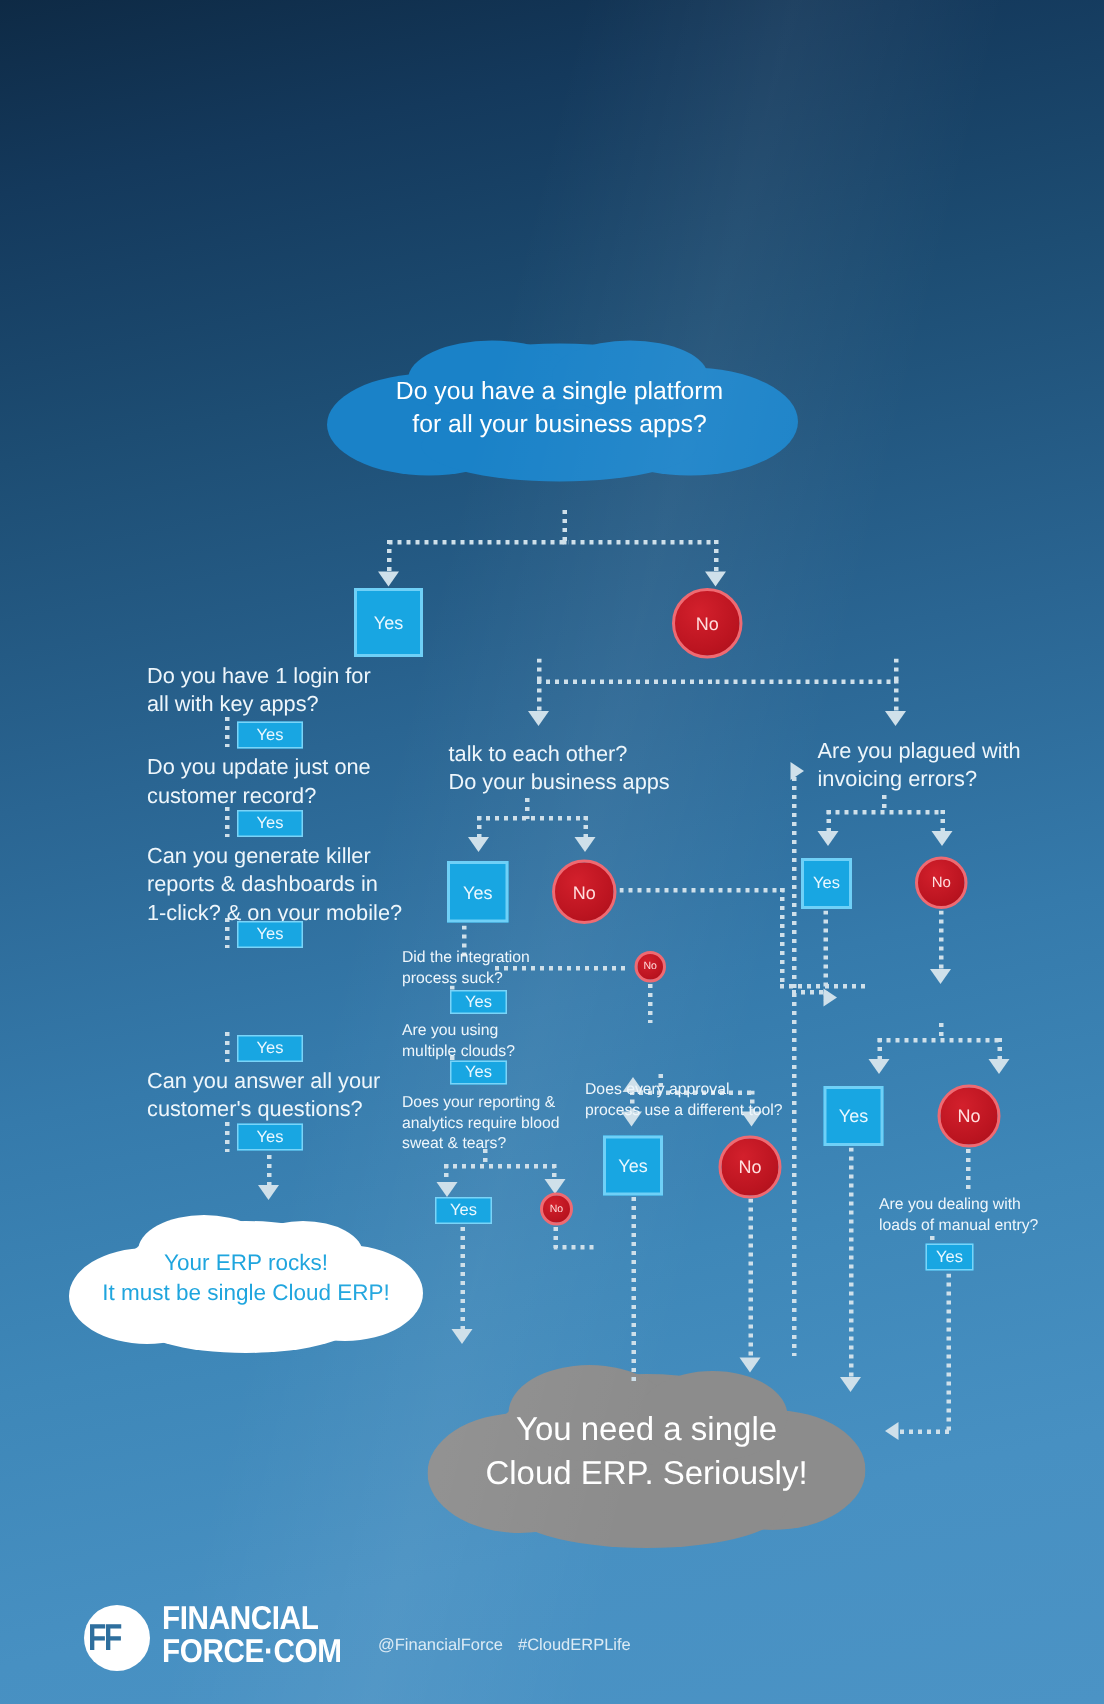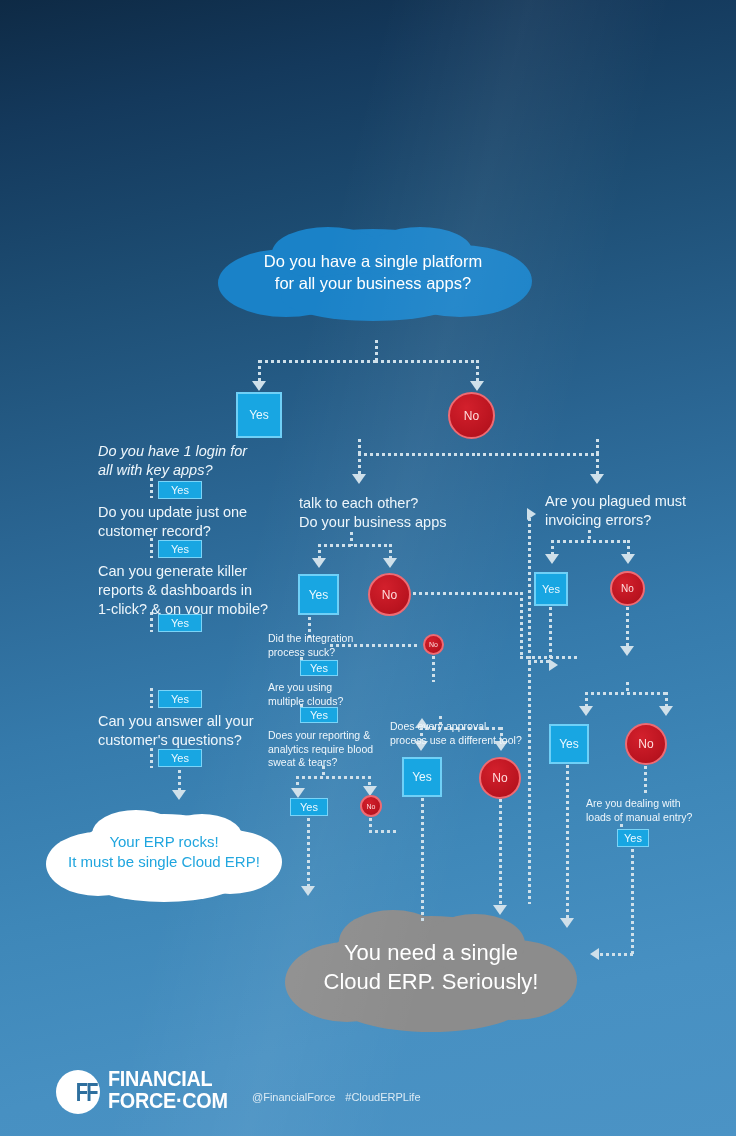--- a/index.html
+++ b/index.html
@@ -157,21 +157,21 @@
     border-right: 9px solid #cfe0ea;
     z-index: 3;
   }
 
   
   #footer { position: absolute; left: 0; bottom: 0; width: 736px; height: 86px; z-index: 7; }
   .logo-mark {
     position: absolute; left: 56px; top: 20px;
     width: 44px; height: 44px; border-radius: 50%;
     background: #ffffff;
-    display: flex; align-items: center; justify-content: flex-end;
+    display: flex; align-items: center; justify-content: flex-start;
   }
   .logo-mark span {
     font-family: "Liberation Sans Narrow", "Liberation Sans", sans-serif;
     font-weight: 700; font-size: 25px; color: #2e6f9e;
     transform: scaleX(0.8); letter-spacing: -2px;
   }
   .logo-words {
     position: absolute; left: 108px; top: 18px;
     font-family: "Liberation Sans Narrow", "Liberation Sans", sans-serif;
     font-weight: 700;
@@ -219,21 +219,21 @@
   <div class="arrow-d" style="left:252px; top:381px;"></div>
   <div class="arrow-d" style="left:470px; top:381px;"></div>
 
   <div class="yes-box" style="left:236px; top:392px; width:46px; height:46px;">
     <span>Yes</span>
   </div>
   <div class="no-circle" style="left:448px; top:392px; width:47px; height:47px;">
     <span>No</span>
   </div>
 
-  <div class="q q-lg" style="left:98px; top:442px; width:200px;font-style:italic;">
+  <div class="q q-lg" style="left:98px; top:442px; width:200px;">
     <div>Do you have 1 login for</div>
     <div>all with key apps?</div>
   </div>
   <div class="vline" style="left:150px; top:478px; height:20px;"></div>
   <div class="yes-pill" style="left:158px; top:481px; width:44px; height:18px;">
     <span>Yes</span>
   </div>
 
   <div class="q q-lg" style="left:98px; top:503px; width:210px;">
     <div>Do you update just one</div>
@@ -389,21 +389,21 @@
   <div class="vline" style="left:421px; top:798px; height:126px;"></div>
   <div class="vline" style="left:499px; top:799px; height:108px;"></div>
   <div class="arrow-d" style="left:493px; top:905px;"></div>
 
   <div class="vline" style="left:596px; top:439px; height:16px;"></div>
   <div class="hline" style="left:477px; top:453px; width:120px;"></div>
   <div class="vline" style="left:596px; top:453px; height:22px;"></div>
   <div class="arrow-d" style="left:590px; top:474px;"></div>
 
   <div class="q q-lg" style="left:545px; top:492px; width:190px;">
-    <div>Are you plagued must</div>
+    <div>Are you plagued with</div>
     <div>invoicing errors?</div>
   </div>
 
   <div class="vline" style="left:588px; top:530px; height:12px;"></div>
   <div class="hline" style="left:551px; top:540px; width:78px;"></div>
   <div class="vline" style="left:551px; top:540px; height:16px;"></div>
   <div class="vline" style="left:627px; top:540px; height:16px;"></div>
   <div class="arrow-d" style="left:545px; top:554px;"></div>
   <div class="arrow-d" style="left:621px; top:554px;"></div>
 

